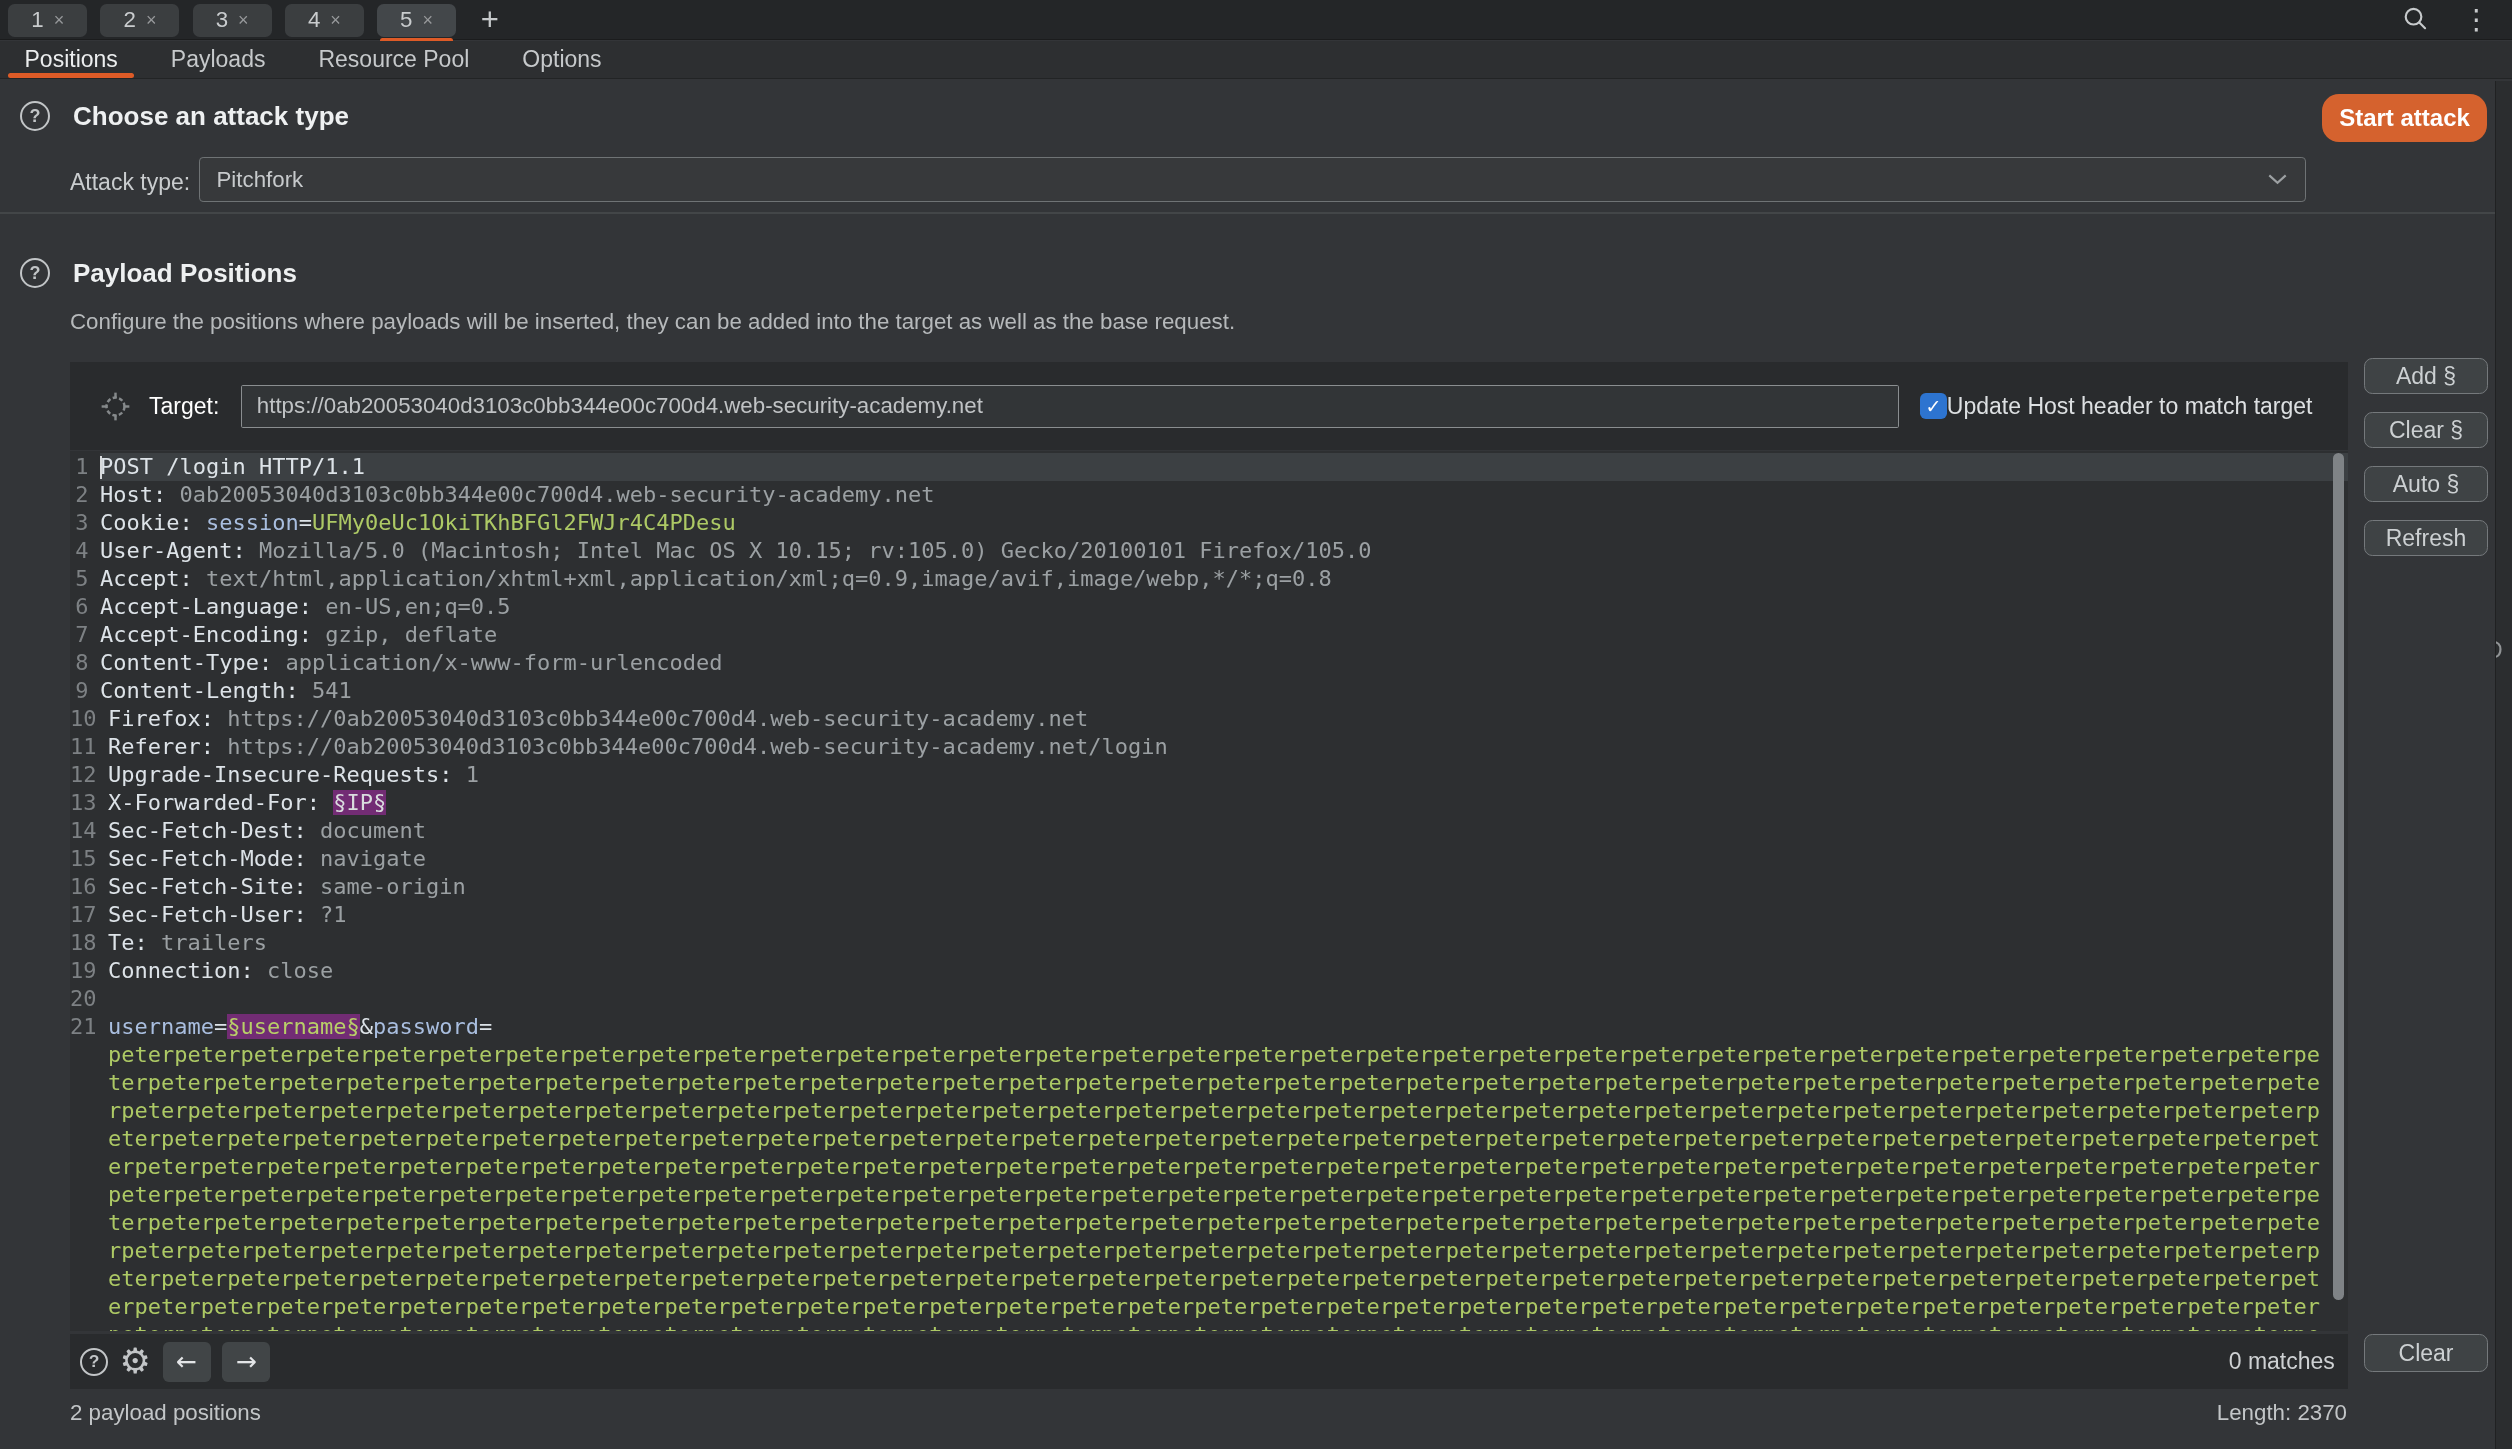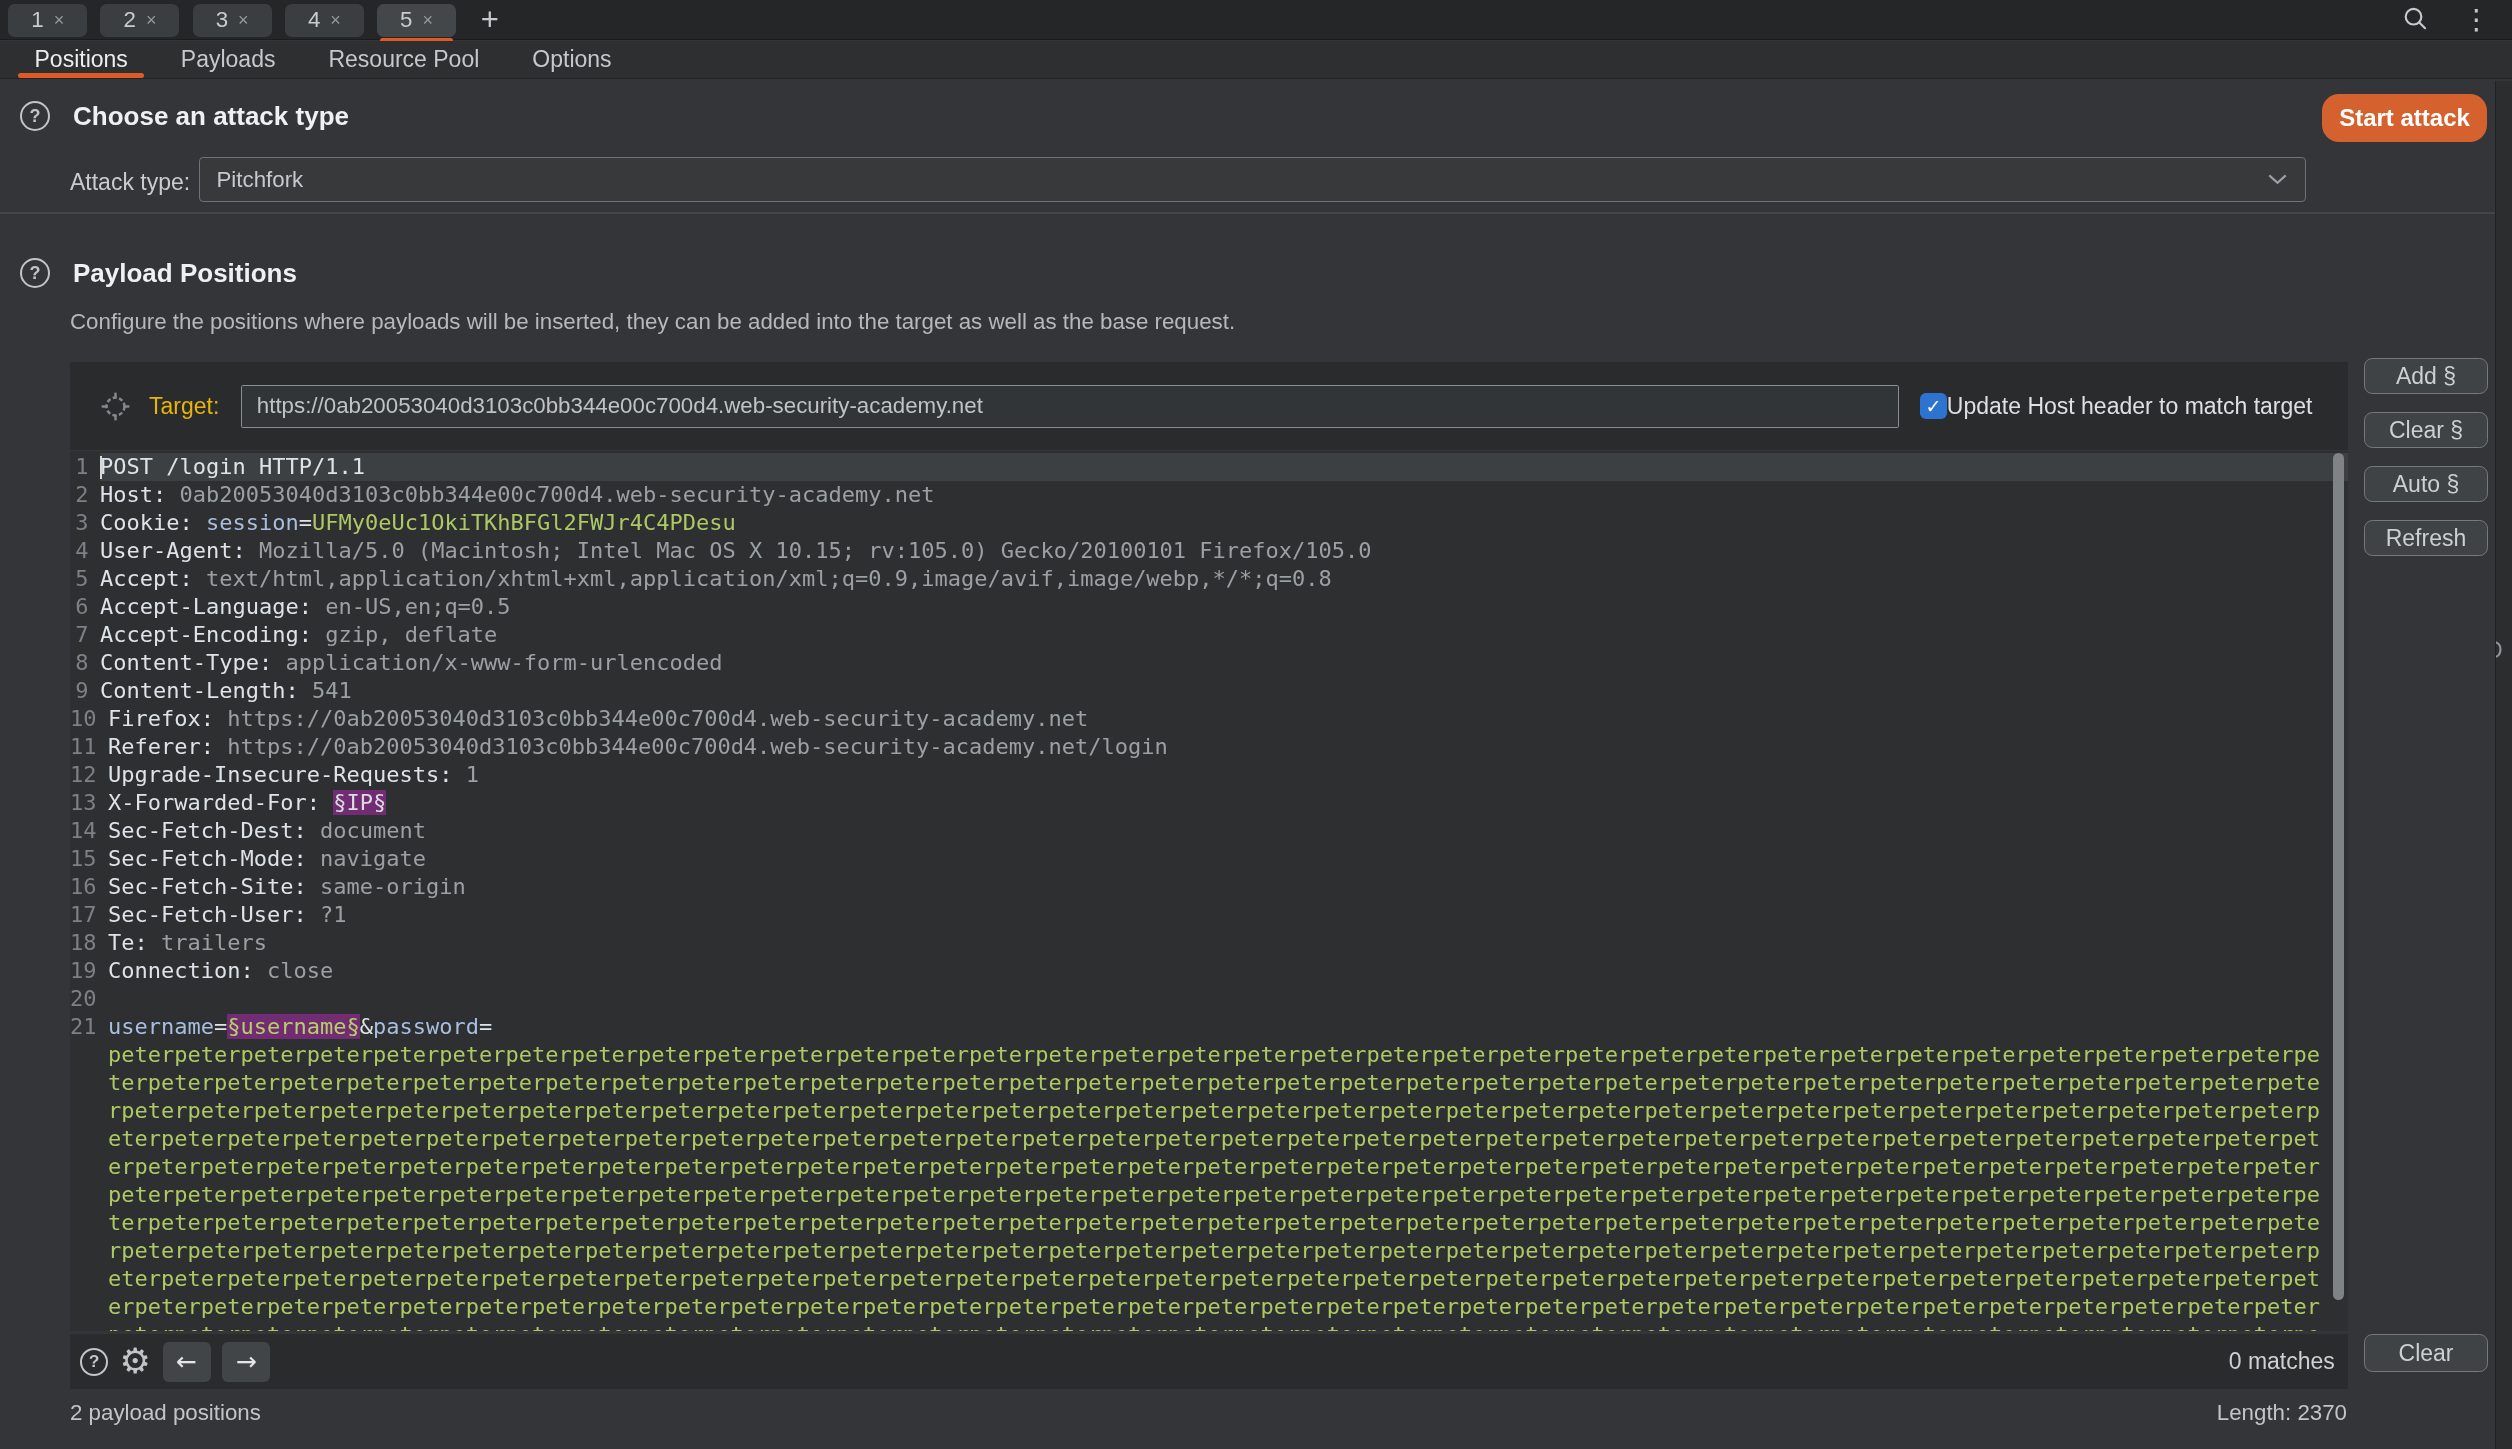--- a/index.html
+++ b/index.html
@@ -20,21 +20,21 @@
   .wtab.selected{ background:#43474a; }
   .wtab.selected::after{ content:""; position:absolute; left:3.3px; right:3.3px; bottom:-5.8px;
     height:5px; background:#de5b27; border-radius:2.5px; }
   .wtab .x{ font-size:18px; color:#97999b; }
   #newtab{ margin-left:11.6px; font-size:31px; color:#c6c9cb; line-height:33px; }
   #topbar-right{ margin-left:auto; display:flex; align-items:center; gap:33px; padding-right:21.5px; }
   #kebab{ font-size:28px; color:#c7cacc; font-family:"DejaVu Sans",sans-serif; }
   
   #subtabs{ position:absolute; left:0; top:41px; width:2512px; height:38px;
     background:#2d2f31; border-bottom:1.7px solid #222425;
-    display:flex; align-items:stretch; padding-left:18px; gap:20px; }
+    display:flex; align-items:stretch; padding-left:8px; gap:20px; }
   .stab{ position:relative; display:flex; align-items:center; padding:0 16.5px;
     font-size:23px; color:#c6c9cb; }
   .stab.selected{ color:#eceeef; }
   .stab.selected::after{ content:""; position:absolute; left:0; right:0; bottom:0;
     height:5px; background:#de5b27; border-radius:2.5px; }
   
   .qicon{ position:absolute; width:30px; height:30px; border:2.5px solid #c2c5c7; border-radius:50%;
     display:flex; align-items:center; justify-content:center;
     color:#c2c5c7; font-size:18px; font-weight:bold; }
   #sec1-icon{ left:20px; top:101px; }
@@ -47,21 +47,21 @@
     background:#37393b; border:1.7px solid #6f7375; border-radius:4.1px;
     display:flex; align-items:center; padding:0 16.5px; font-size:22.3px; color:#c7cacc; }
   #attack-select svg{ margin-left:auto; }
   #hr1{ position:absolute; left:0; top:212px; width:2512px; height:1.7px; background:#434648; }
   #sec2-icon{ left:20px; top:258px; }
   #sec2-title{ position:absolute; left:73px; top:258px; font-size:26px; font-weight:bold; color:#eef0f1; }
   #sec2-desc{ position:absolute; left:70px; top:309px; font-size:22.3px; color:#b6b9bb; }
   
   #band{ position:absolute; left:70px; top:362px; width:2278px; height:88px;
     background:#292b2d; display:flex; align-items:center; padding-left:30px; }
-  #target-label{ margin-left:18px; font-size:23px; color:#eab308; }
+  #target-label{ margin-left:18px; font-size:23px; color:#ffffff; }
   #target-input{ margin-left:21.5px; width:1658px; height:43px; background:#323537;
     border:1.7px solid #8a8e90; border-radius:1.7px; color:#c0c3c5; font-size:22.3px;
     padding:0 15px; font-family:"Liberation Sans",sans-serif; outline:none; }
   #host-checkbox{ margin-left:21.5px; width:26.5px; height:26.5px; background:#2d74d0; border-radius:5.8px;
     display:flex; align-items:center; justify-content:center; color:#fff; font-size:19px; font-weight:bold;
     font-family:"DejaVu Sans",sans-serif; }
   #host-label{ font-size:23px; color:#dde0e2; }
   
   #side-buttons{ position:absolute; left:2364px; top:358px; width:124px;
     display:flex; flex-direction:column; gap:18px; }

